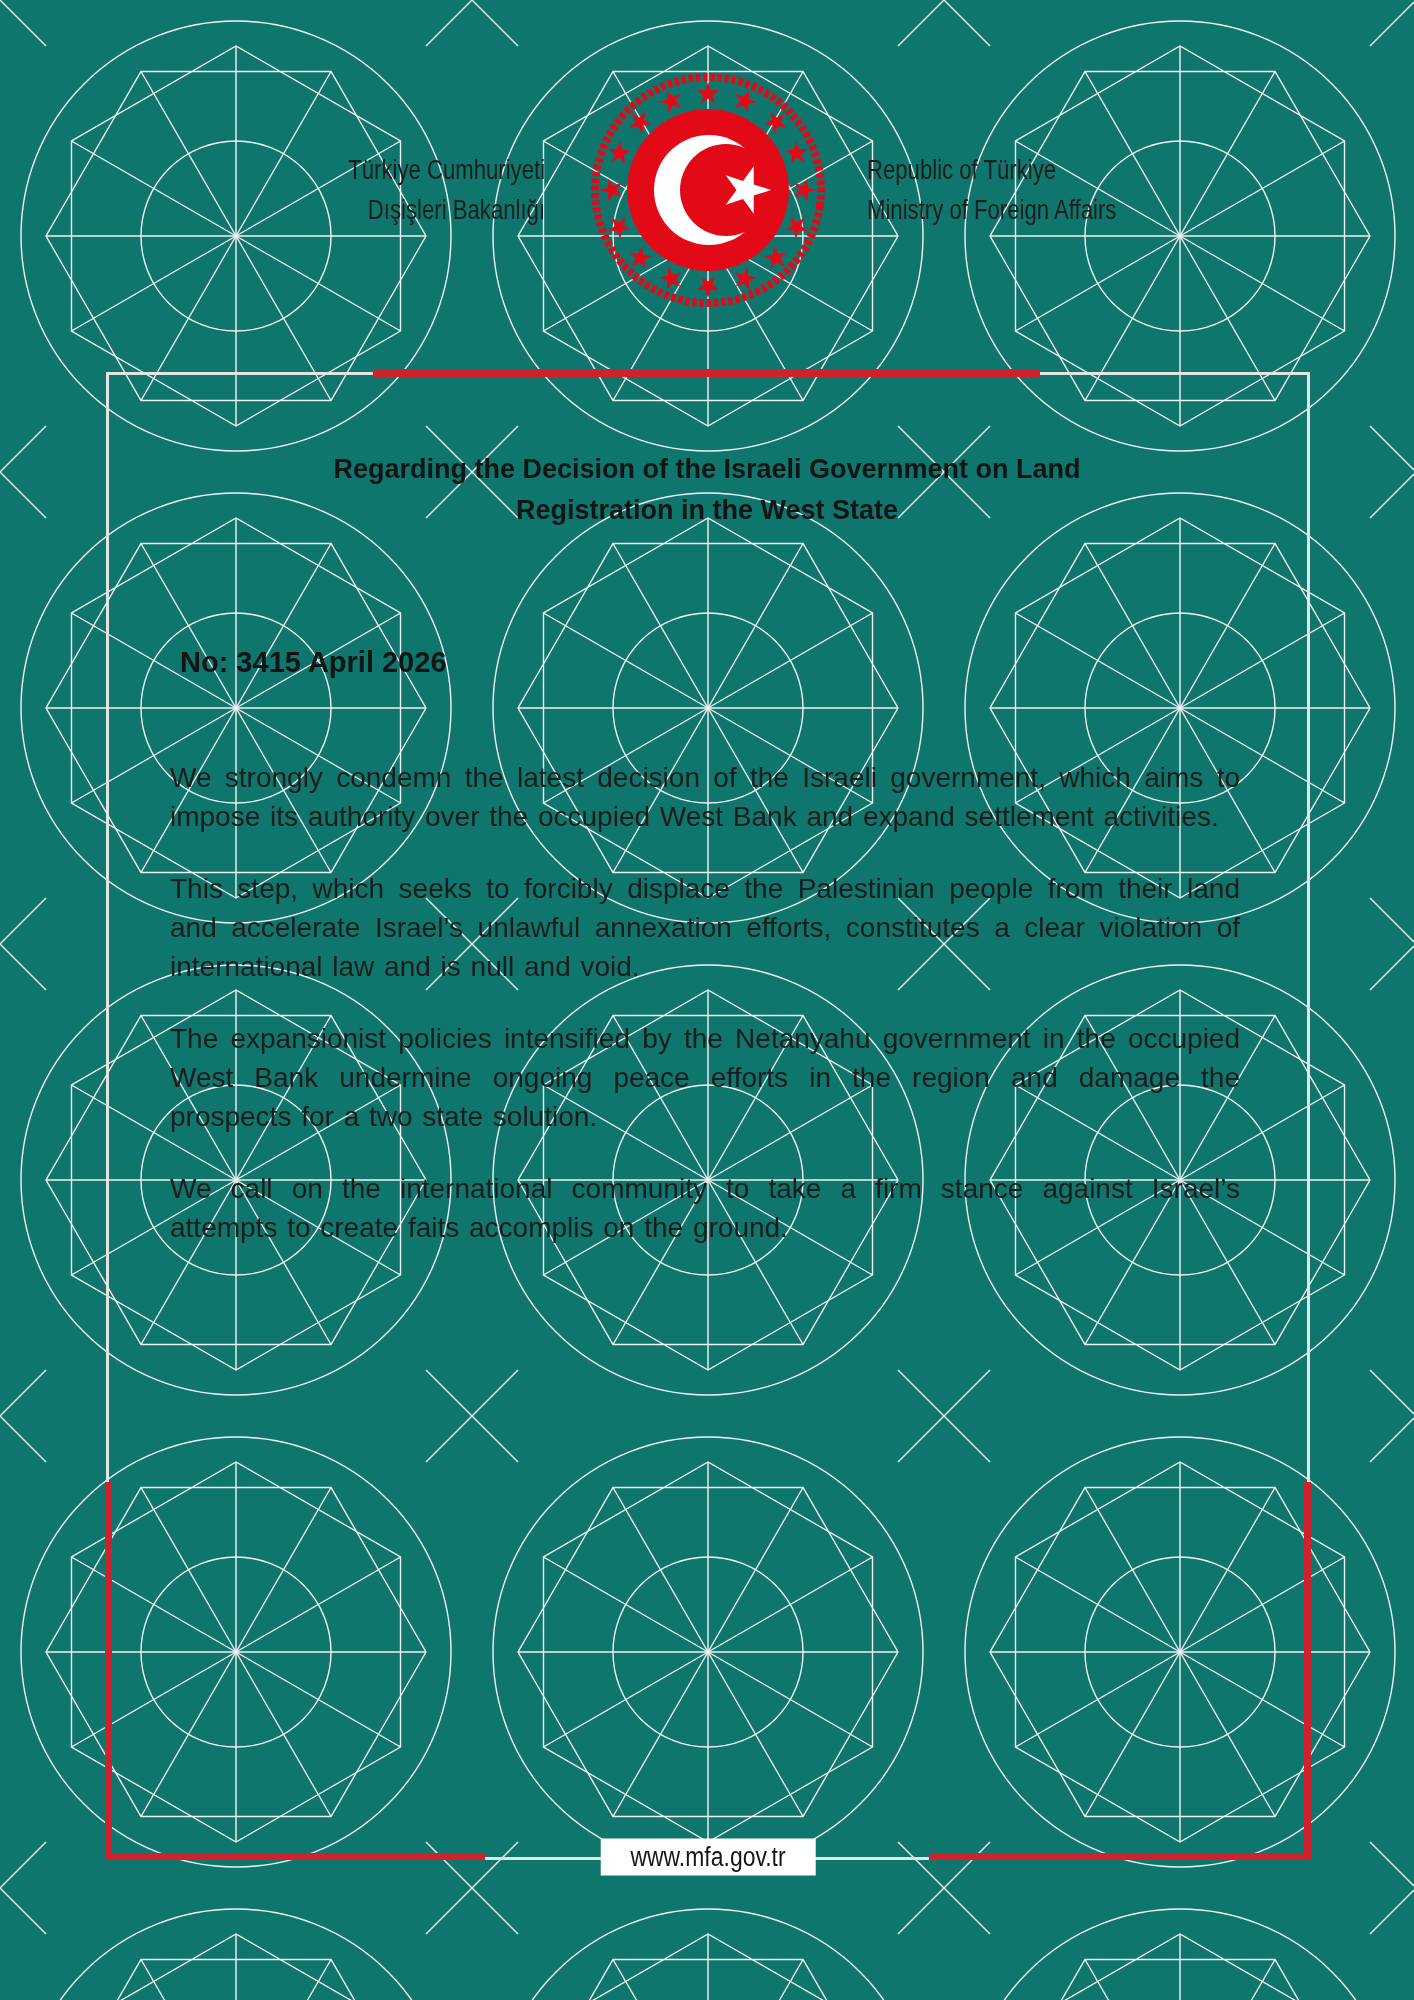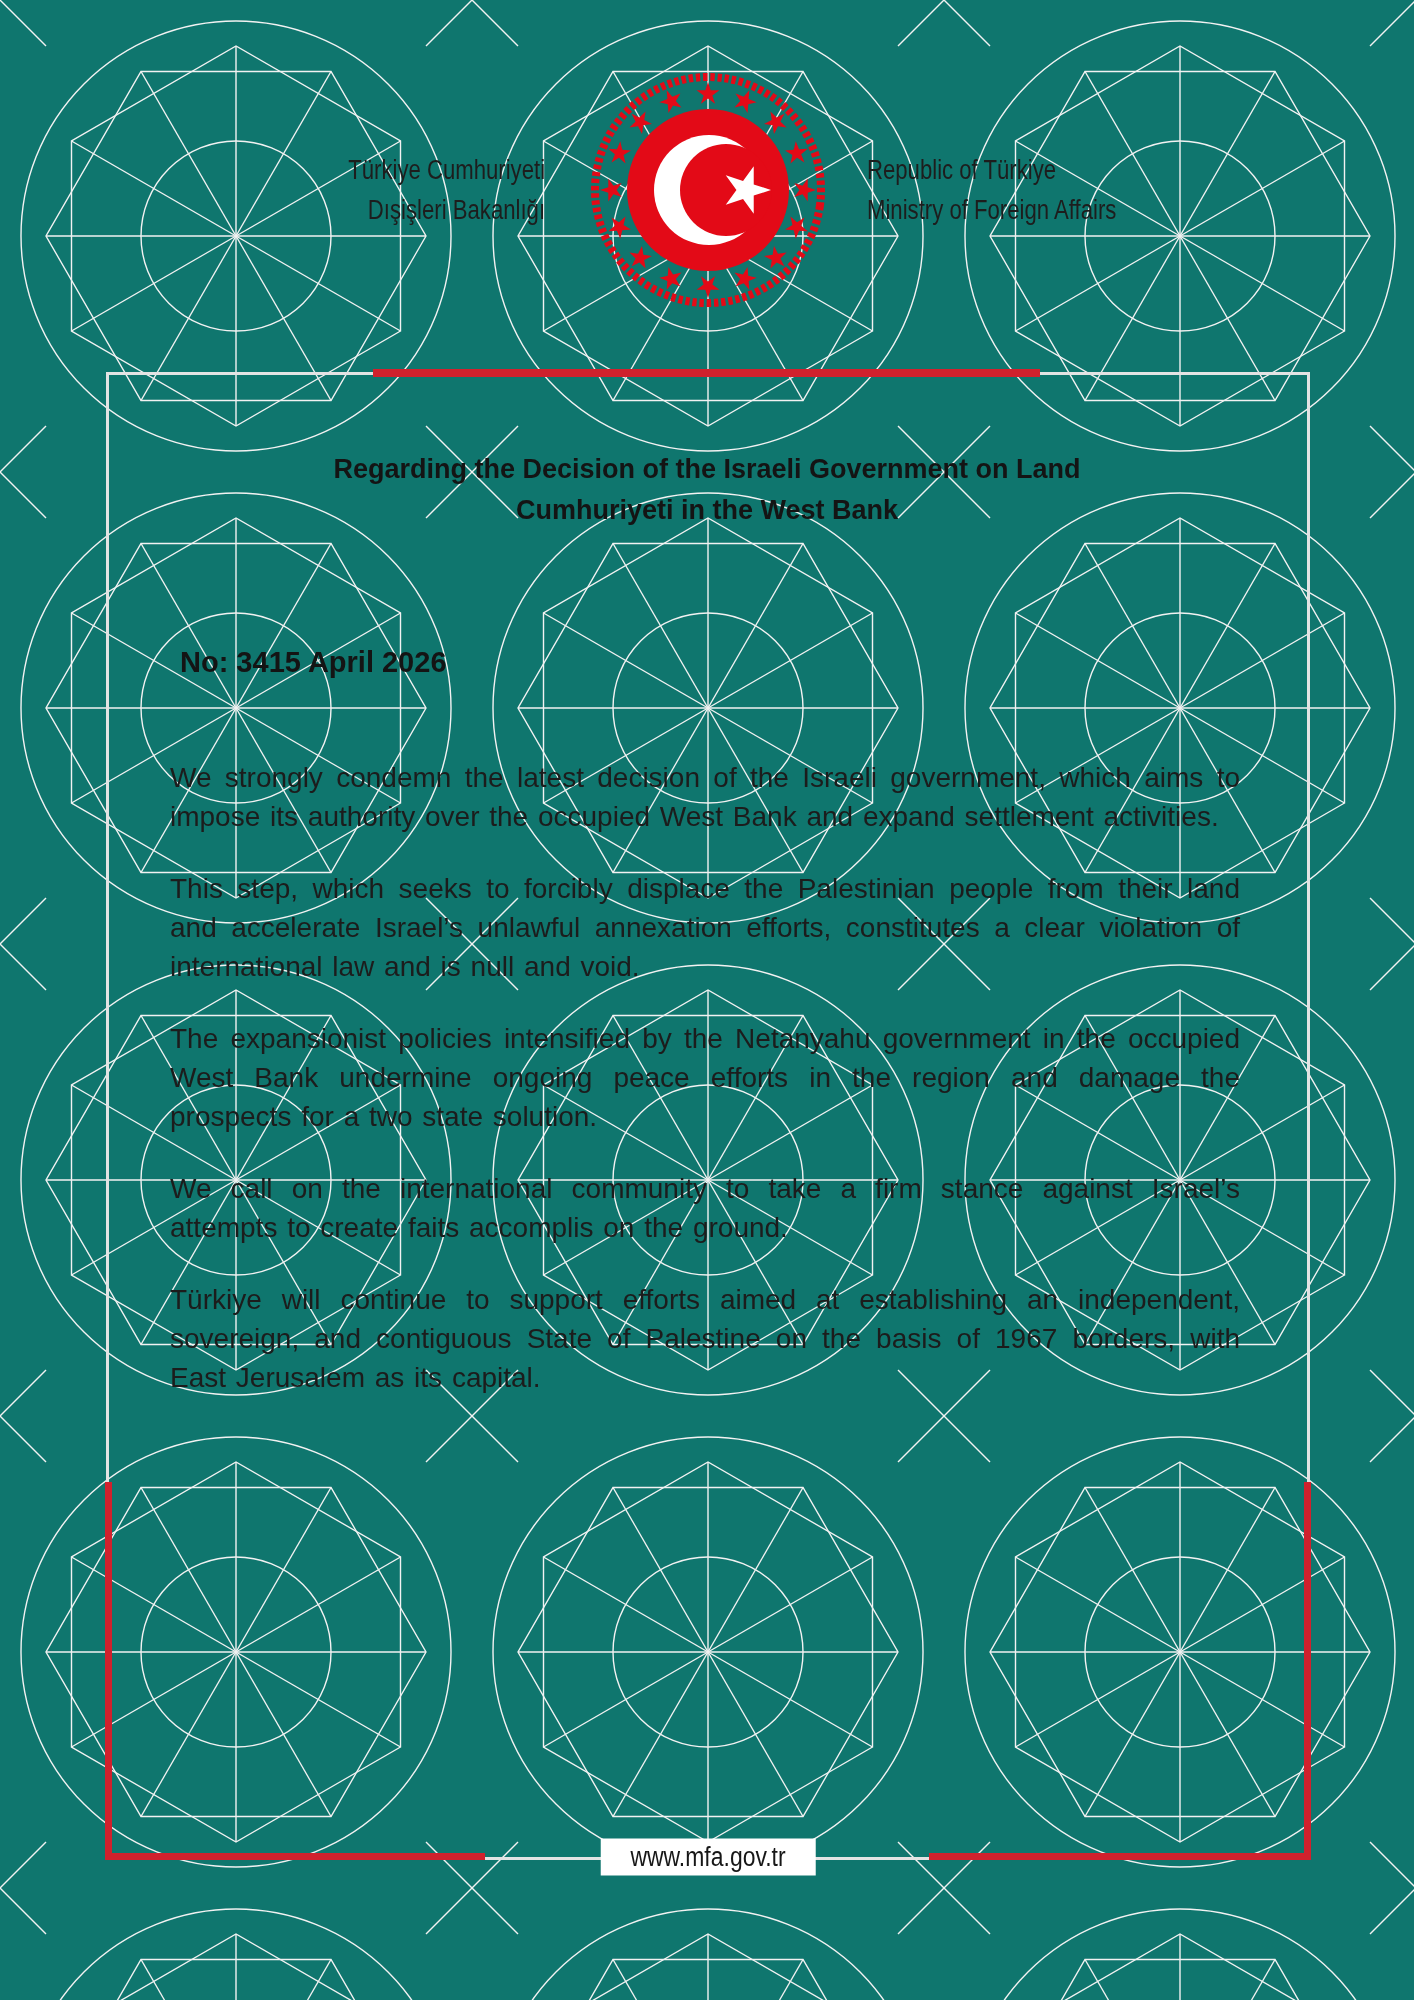--- a/index.html
+++ b/index.html
@@ -149,33 +149,32 @@
 
   <div class="layer frame"></div>
   <div class="accent accent-top"></div>
   <div class="accent accent-left"></div>
   <div class="accent accent-right"></div>
   <div class="accent accent-bottom-left"></div>
   <div class="accent accent-bottom-right"></div>
 
   <div class="layer doc-title">
     <div>Regarding the Decision of the Israeli Government on Land</div>
-    <div>Cumhuriyeti in the West Bank</div>
+    <div>Registration in the West State</div>
   </div>
 
   <div class="layer meta-row">
     <span class="meta-no">No: 34</span>
     <span class="meta-date">15 April 2026</span>
   </div>
 
   <div class="layer body-text">
     <p>We strongly condemn the latest decision of the Israeli government, which aims to impose its authority over the occupied West Bank and expand settlement activities.</p>
     <p>This step, which seeks to forcibly displace the Palestinian people from their land and accelerate Israel’s unlawful annexation efforts, constitutes a clear violation of international law and is null and void.</p>
     <p>The expansionist policies intensified by the Netanyahu government in the occupied West Bank undermine ongoing peace efforts in the region and damage the prospects for a two state solution.</p>
     <p>We call on the international community to take a firm stance against Israel’s attempts to create faits accomplis on the ground.</p>
-    <p>Türkiye will continue to support efforts aimed at establishing an independent, sovereign, and contiguous State of Palestine on the basis of 1967 borders, with East Jerusalem as its capital.</p>
   </div>
 
   <div class="layer site-label">
     <span>www.mfa.gov.tr</span>
   </div>
 
 </div>
 
 </body></html>

